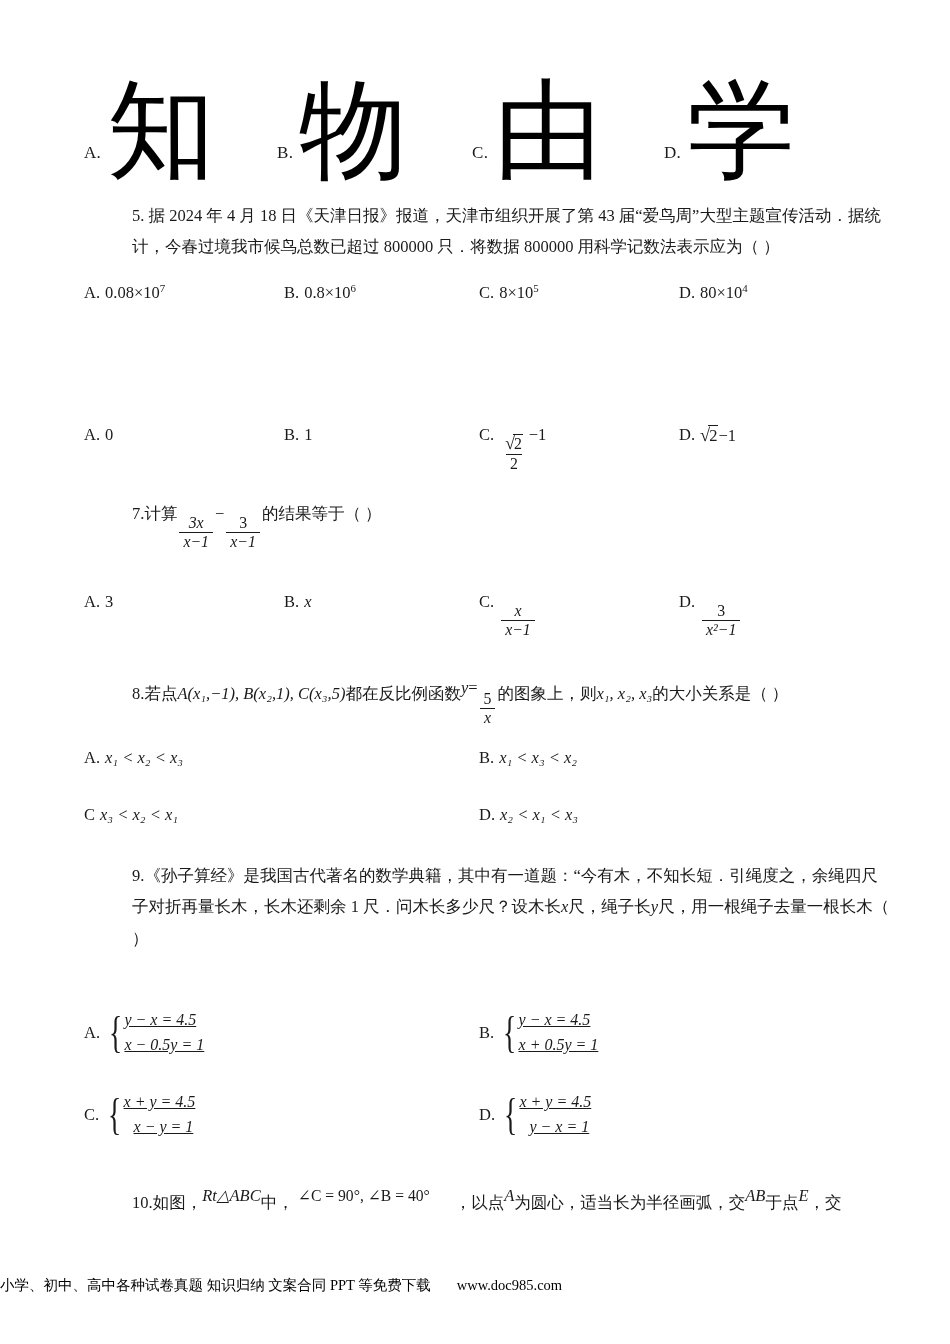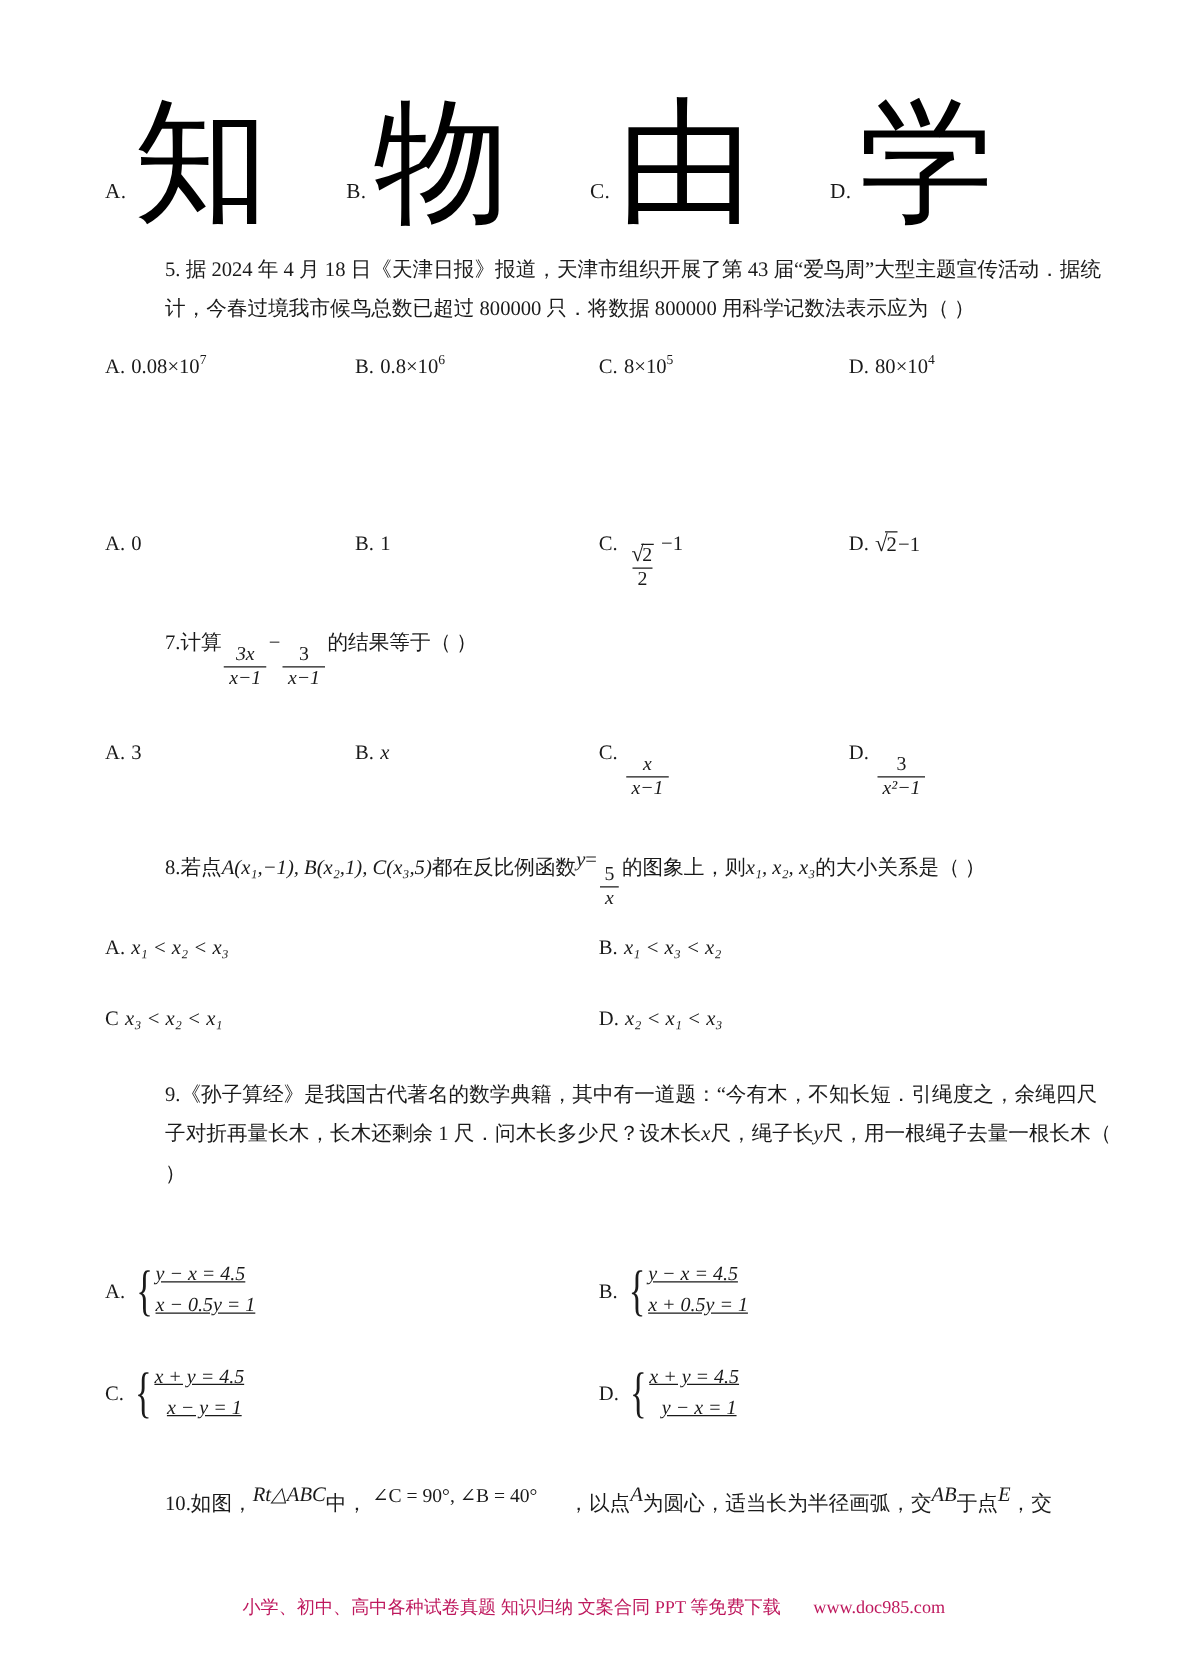--- a/index.html
+++ b/index.html
@@ -151,23 +151,23 @@
   .sys .eqs > span { white-space: nowrap; text-decoration: underline; }
   .opt.sysopt { align-items: center; }
   .opt.sysopt .lbl { align-self: center; }
 
   
   .footer {
     position: absolute;
     left: 0;
     top: 1276px;
     width: 950px;
-    text-align: center;
+    text-align: left;
     font-size: 14.5px;
-    color: #be185d;
+    color: #000000;
     white-space: nowrap;
   }
   .footer .url { margin-left: 26px; font-family: "Liberation Serif", serif; }
 </style>
 </head>
 <body>
 
 <div class="page">
 
   <div class="bigrow">

